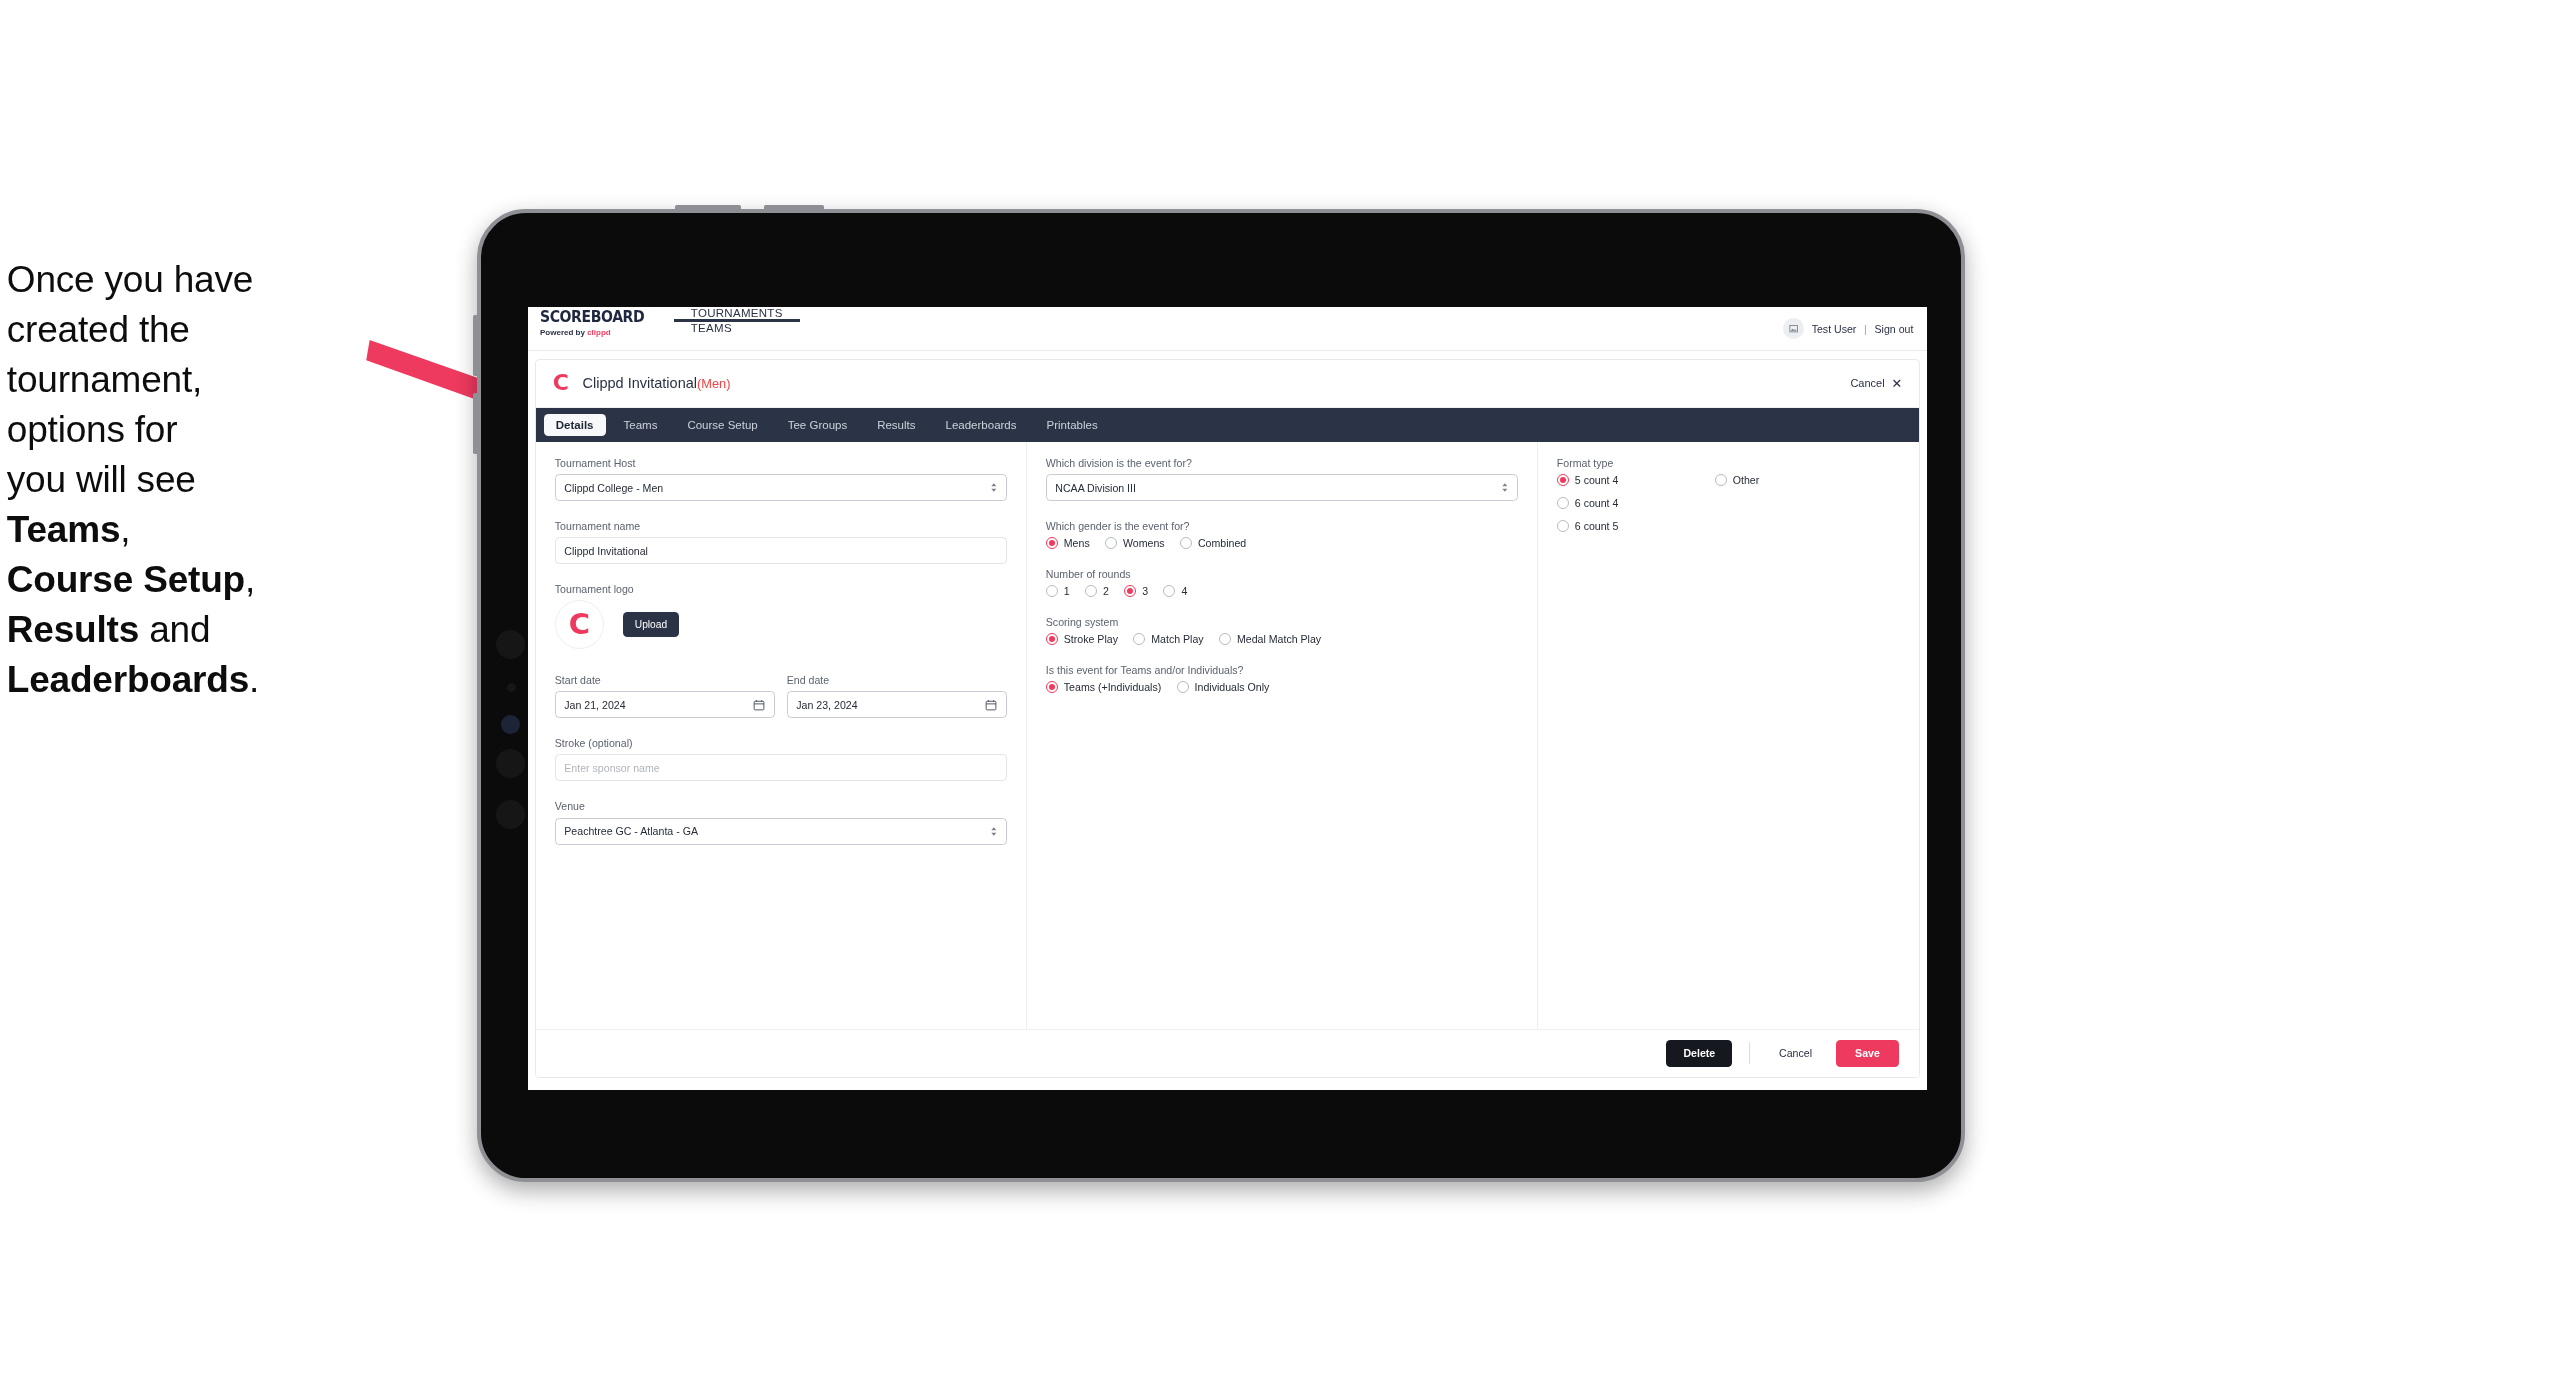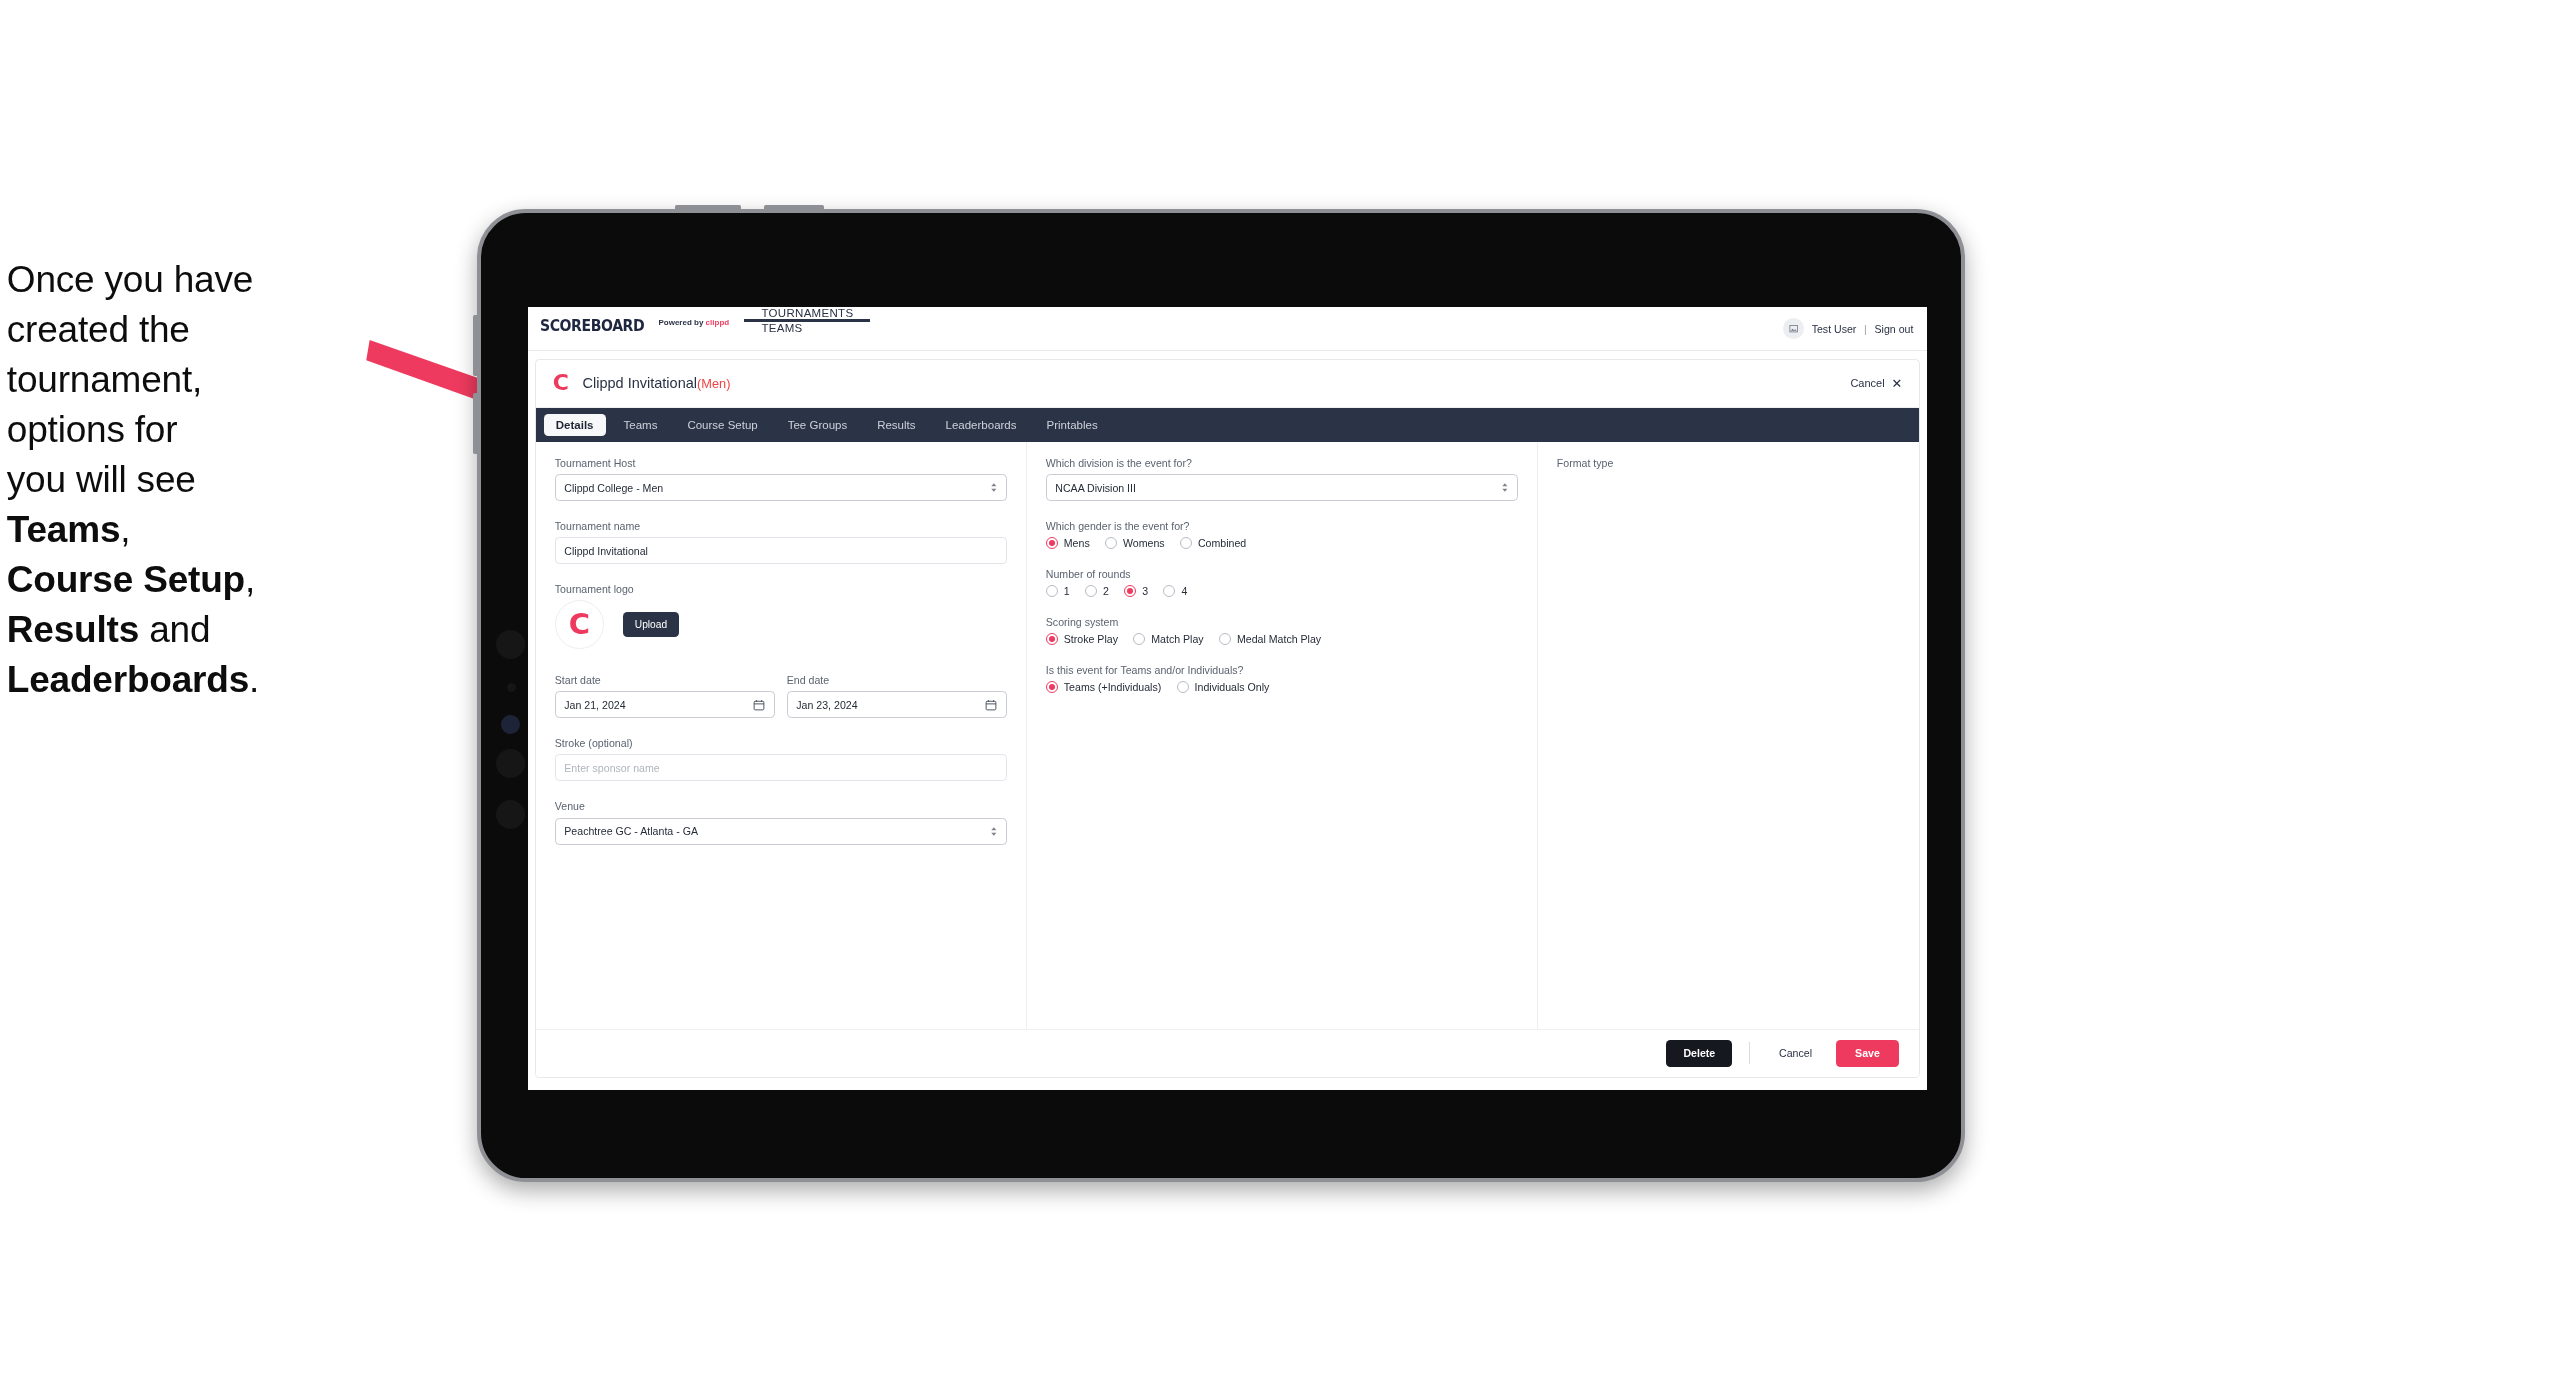--- a/index.html
+++ b/index.html
@@ -58,21 +58,21 @@
     overflow: hidden;
   }
 
   
   .topnav {
     height: 44px; background: #ffffff;
     border-bottom: 1.7px solid #e9eaee;
     display: flex; align-items: stretch;
     position: relative;
   }
-  .brand { display: flex; flex-direction: row; justify-content: flex-start; padding: 0 15.3px 0 12px; margin-top: 9px; }
+  .brand { display: flex; flex-direction: column; justify-content: flex-start; padding: 0 15.3px 0 12px; }
   .brand-main {
     font-size: 16px; font-weight: bold; color: #1f2740;
     letter-spacing: -0.5px; transform: scaleX(0.88); transform-origin: left center;
     font-family: "DejaVu Sans", sans-serif;
   }
   .brand-sub { font-size: 8px; color: #2a3145; margin-top: 1.7px; font-weight: bold; }
   .brand-sub .pk { color: #ef3f62; }
   .nav-items { display: flex; align-items: stretch; flex-direction: column; }
   .nav-item {
     display: flex; align-items: center; padding: 0 17px;
@@ -430,20 +430,42 @@
               </div>
               <div class="radio">
                 <span class="rdot"></span>
                 <span class="rlabel">Individuals Only</span>
               </div>
             </div>
           </div>
 
           <div class="col col-3">
             <div class="fld-label">Format type</div>
+            <div class="fmt-grid">
+              <div class="fmt-col-a">
+                <div class="fmt-item radio">
+                  <span class="rdot on"></span>
+                  <span class="rlabel">5 count 4</span>
+                </div>
+                <div class="fmt-item radio">
+                  <span class="rdot"></span>
+                  <span class="rlabel">6 count 4</span>
+                </div>
+                <div class="fmt-item radio">
+                  <span class="rdot"></span>
+                  <span class="rlabel">6 count 5</span>
+                </div>
+              </div>
+              <div class="fmt-col-b">
+                <div class="fmt-item radio">
+                  <span class="rdot"></span>
+                  <span class="rlabel">Other</span>
+                </div>
+              </div>
+            </div>
           </div>
 
         </div>
 
         <div class="footer">
           <div class="btn-delete">Delete</div>
           <div class="foot-div"></div>
           <div class="btn-cancel">Cancel</div>
           <div class="btn-save">Save</div>
         </div>

